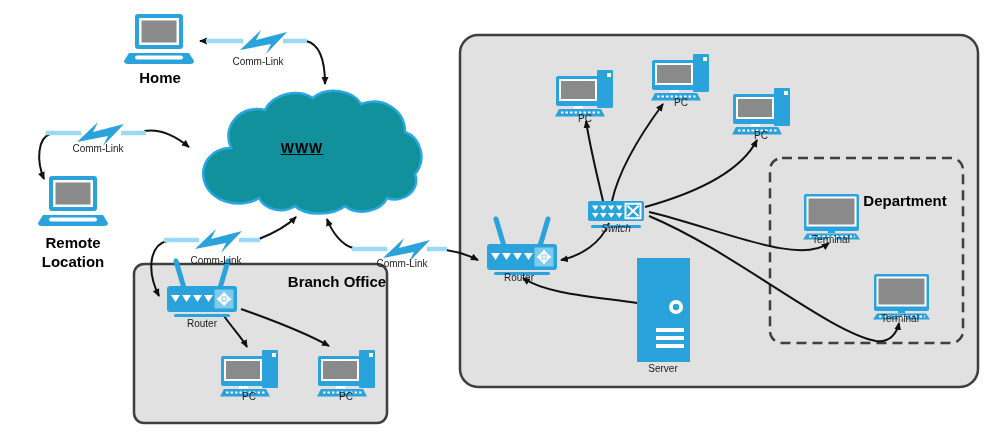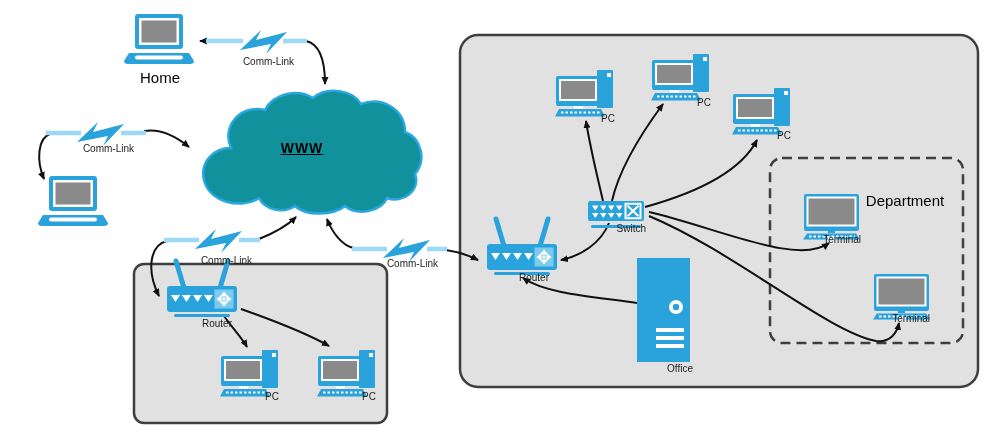--- a/index.html
+++ b/index.html
@@ -1,22 +1,22 @@
 <!DOCTYPE html>
 <html><head>
 <meta charset="utf-8">
 <style>
   html,body{margin:0;padding:0;background:#fff;}
   .canvas{
     position:relative;width:1000px;height:442px;background:#ffffff;overflow:hidden;
     font-family:"Liberation Sans","DejaVu Sans",sans-serif;color:#111;
   }
   .canvas svg{position:absolute;left:0;top:0;}
-  .lbl{position:absolute;font-size:10px;color:#1c1c1c;text-align:right;line-height:11px;}
-  .t15{position:absolute;font-size:15px;font-weight:normal;color:#000;text-align:center;line-height:19px;}
+  .lbl{position:absolute;font-size:10px;color:#1c1c1c;text-align:center;line-height:11px;}
+  .t15{position:absolute;font-size:15px;font-weight:bold;color:#000;text-align:center;line-height:19px;}
   .t18{position:absolute;font-size:18px;font-weight:bold;color:#000;text-align:left;}
   .www{position:absolute;font-size:14px;font-weight:bold;color:#000;text-align:center;letter-spacing:1px;text-decoration:underline;}
 </style>
 </head>
 <body>
 
 <div class="canvas">
 
 <svg width="1000" height="442" viewBox="0 0 1000 442">
   <defs>
@@ -152,34 +152,36 @@
   <use href="#switch" x="588" y="201"></use>
   <use href="#server" x="637" y="258"></use>
   <use href="#pc" x="556" y="70"></use>
   <use href="#pc" x="652" y="54"></use>
   <use href="#pc" x="733" y="88"></use>
   <use href="#terminal" x="804" y="194"></use>
   <use href="#terminal" x="874" y="274"></use>
 </svg>
 
 <div class="t15" style="left:125px;top:68px;width:70px;">Home</div>
+<div class="t15" style="left:30px;top:233px;width:86px;">Remote Location</div>
 <div class="www" style="left:262px;top:140px;width:80px;">WWW</div>
 
 <div class="lbl" style="left:222px;top:56px;width:72px;">Comm-Link</div>
 <div class="lbl" style="left:62px;top:143px;width:72px;">Comm-Link</div>
 <div class="lbl" style="left:180px;top:255px;width:72px;">Comm-Link</div>
 <div class="lbl" style="left:366px;top:258px;width:72px;">Comm-Link</div>
 
+<div class="t15" style="left:287px;top:272px;width:100px;">Branch Office</div>
 <div class="lbl" style="left:172px;top:318px;width:60px;">Router</div>
 <div class="lbl" style="left:219px;top:391px;width:60px;">PC</div>
 <div class="lbl" style="left:316px;top:391px;width:60px;">PC</div>
 
 <div class="lbl" style="left:489px;top:272px;width:60px;">Router</div>
-<div class="lbl" style="left:586px;top:223px;width:60px;">Switch</div>
-<div class="lbl" style="left:633px;top:363px;width:60px;">Office</div>
+<div class="lbl" style="left:586px;top:223px;width:60px;font-style:italic;">Switch</div>
+<div class="lbl" style="left:633px;top:363px;width:60px;">Server</div>
 <div class="lbl" style="left:555px;top:113px;width:60px;">PC</div>
 <div class="lbl" style="left:651px;top:97px;width:60px;">PC</div>
 <div class="lbl" style="left:731px;top:130px;width:60px;">PC</div>
 
 <div class="t15" style="left:855px;top:167px;width:100px;margin-top:24px;">Department</div>
 <div class="lbl" style="left:801px;top:234px;width:60px;">Terminal</div>
 <div class="lbl" style="left:870px;top:313px;width:60px;">Terminal</div>
 
 </div>
 

